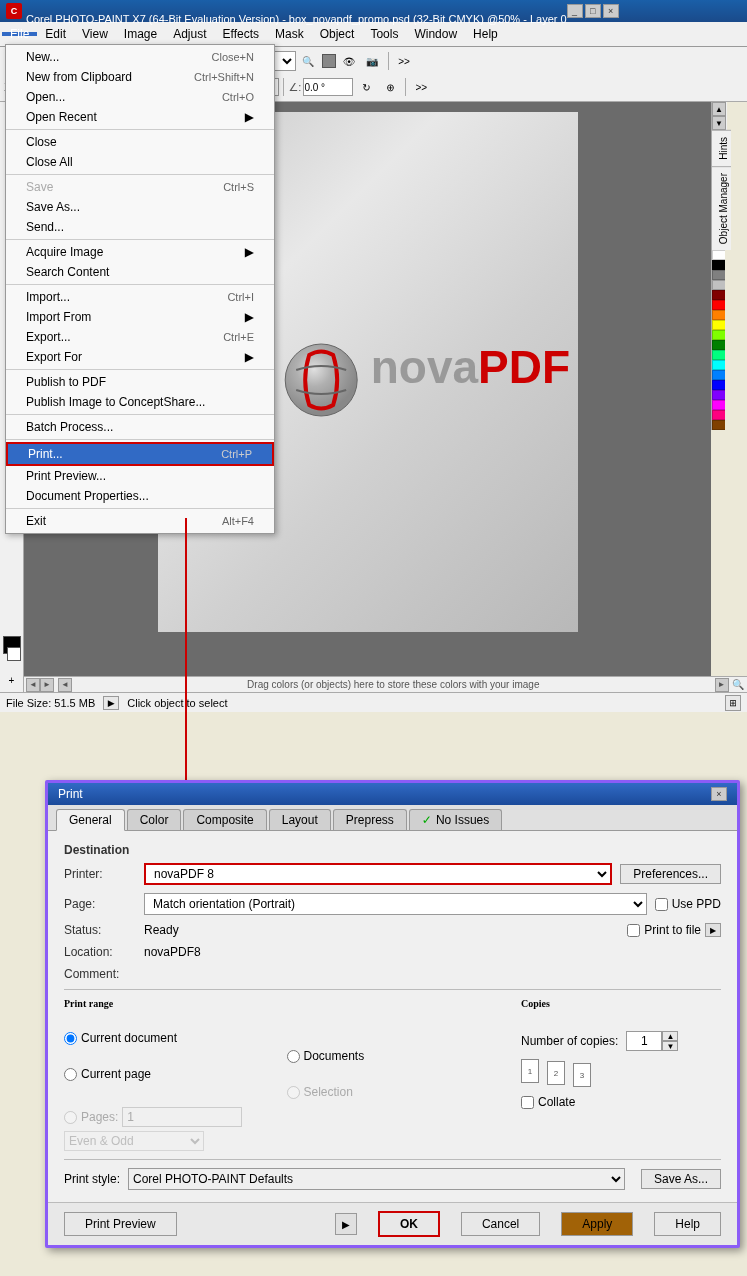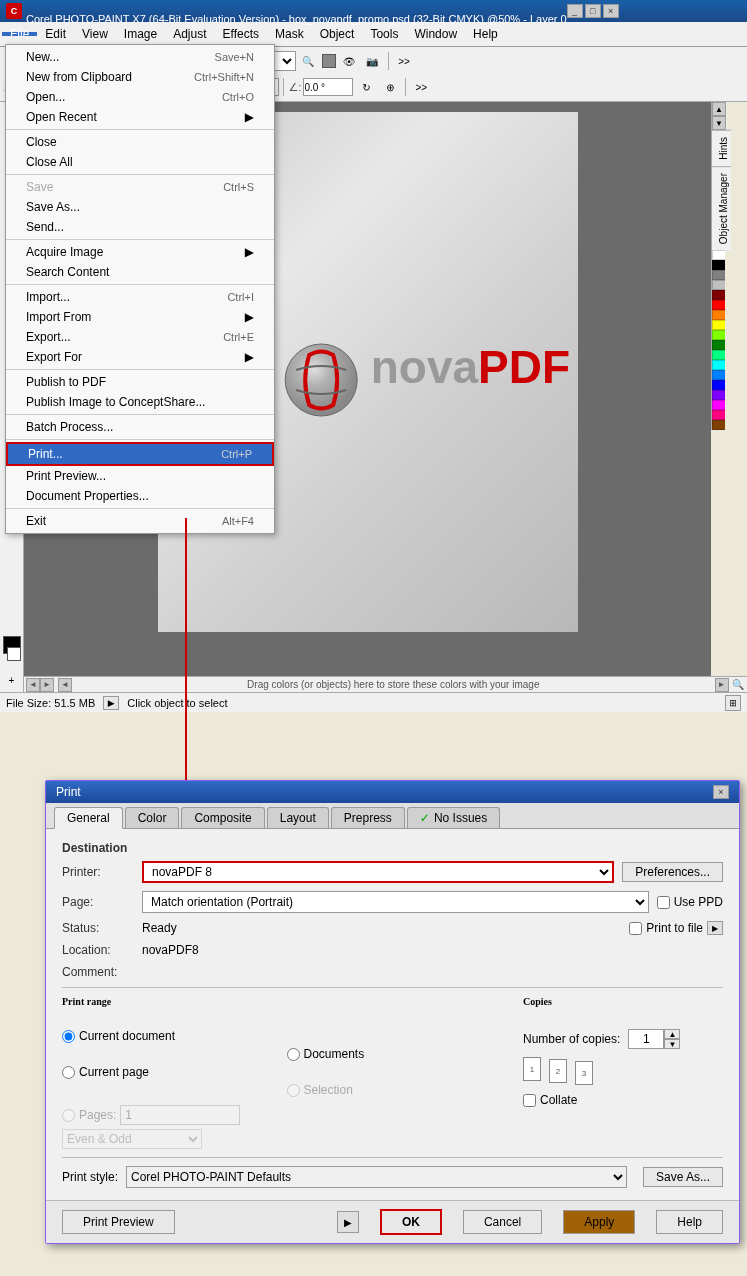--- a/index.html
+++ b/index.html
@@ -171,21 +171,21 @@
       z-index: 200;
     }
 
     
     #print-dialog {
       position: absolute;
       top: 780px;
       left: 45px;
       width: 695px;
       background: #f0f0f0;
-      border: 1px solid #8b5cf6;
+      border: 3px solid #8b5cf6;
       box-shadow: 3px 3px 8px rgba(0,0,0,0.4);
       z-index: 300;
       border-radius: 2px;
     }
     #print-dialog .dialog-title {
       background: linear-gradient(to bottom, #316ac5, #1a4a9a);
       color: white;
       padding: 4px 10px;
       font-size: 12px;
       display: flex;
@@ -440,21 +440,21 @@
 <div id="statusbar">
   <span>File Size: 51.5 MB</span>
   <div style="width:16px;height:14px;border:1px solid #999;background:#e8e8e8;cursor:pointer;font-size:9px;display:flex;align-items:center;justify-content:center;">▶</div>
   <span>Click object to select</span>
   <div style="margin-left:auto;width:16px;height:16px;border:1px solid #999;background:#e8e8e8;cursor:pointer;font-size:9px;display:flex;align-items:center;justify-content:center;">⊞</div>
 </div>
 
 <div id="dropdown-menu">
   <div class="dm-item">
     <span>New...</span>
-    <span class="dm-shortcut">Save+N</span>
+    <span class="dm-shortcut">Close+N</span>
   </div>
   <div class="dm-item">
     <span>New from Clipboard</span>
     <span class="dm-shortcut">Ctrl+Shift+N</span>
   </div>
   <div class="dm-item">
     <span>Open...</span>
     <span class="dm-shortcut">Ctrl+O</span>
   </div>
   <div class="dm-item">

